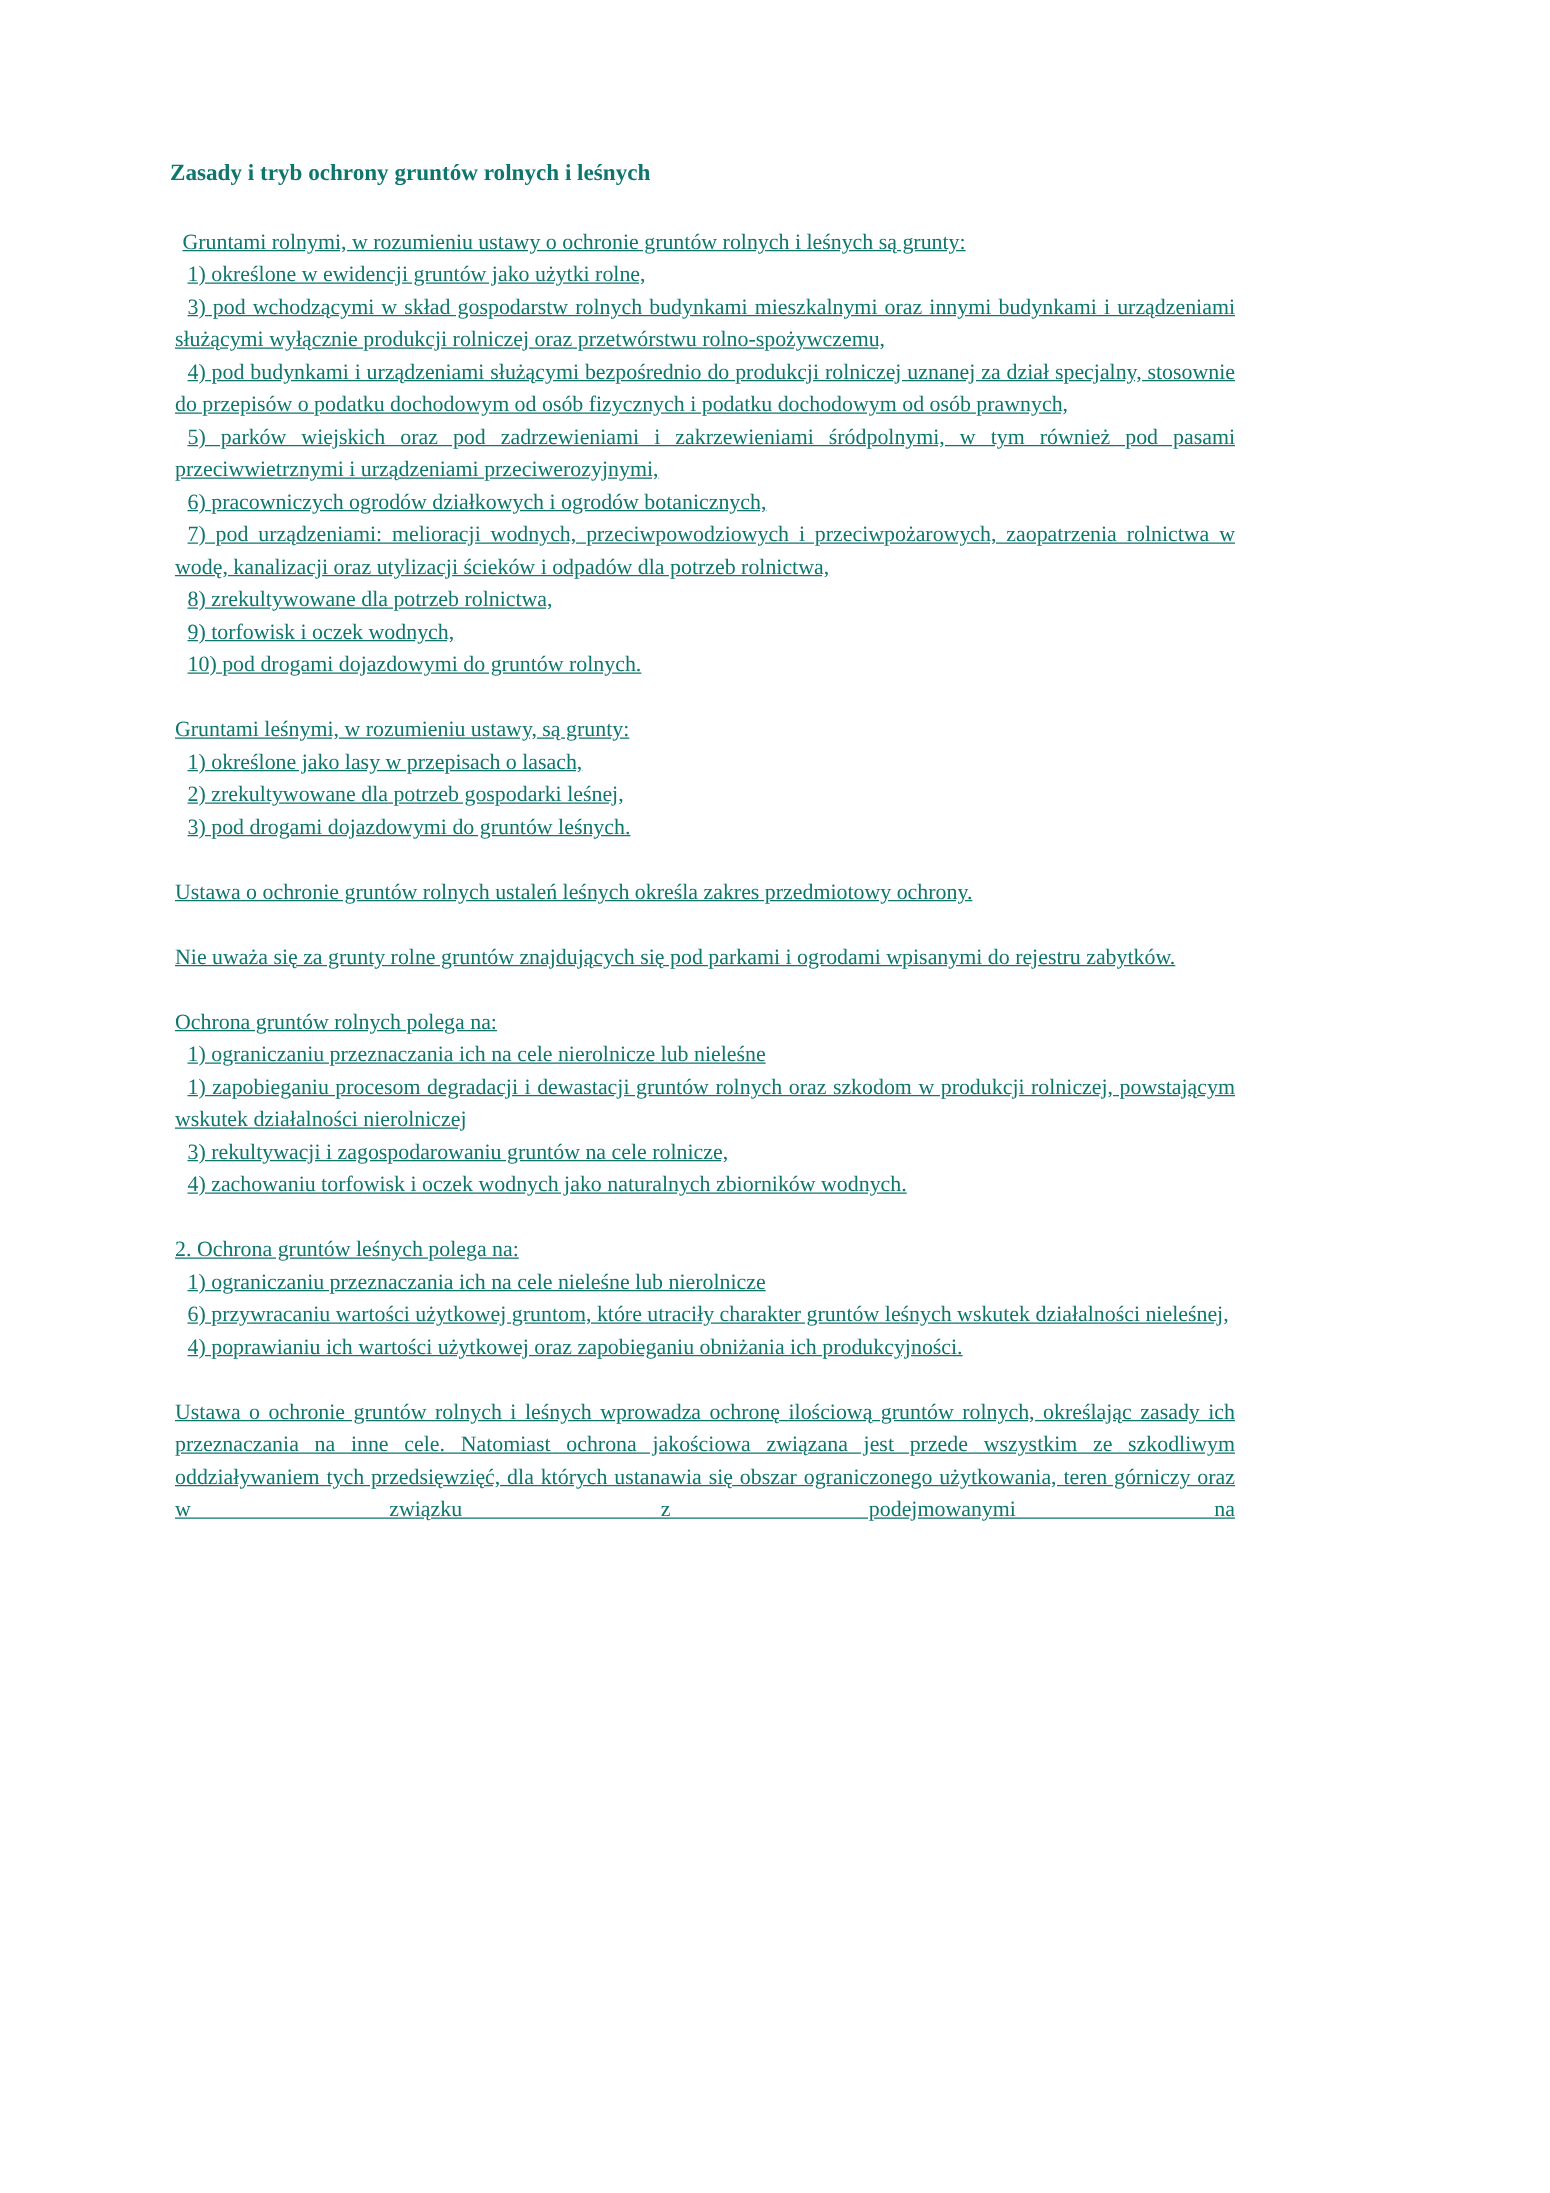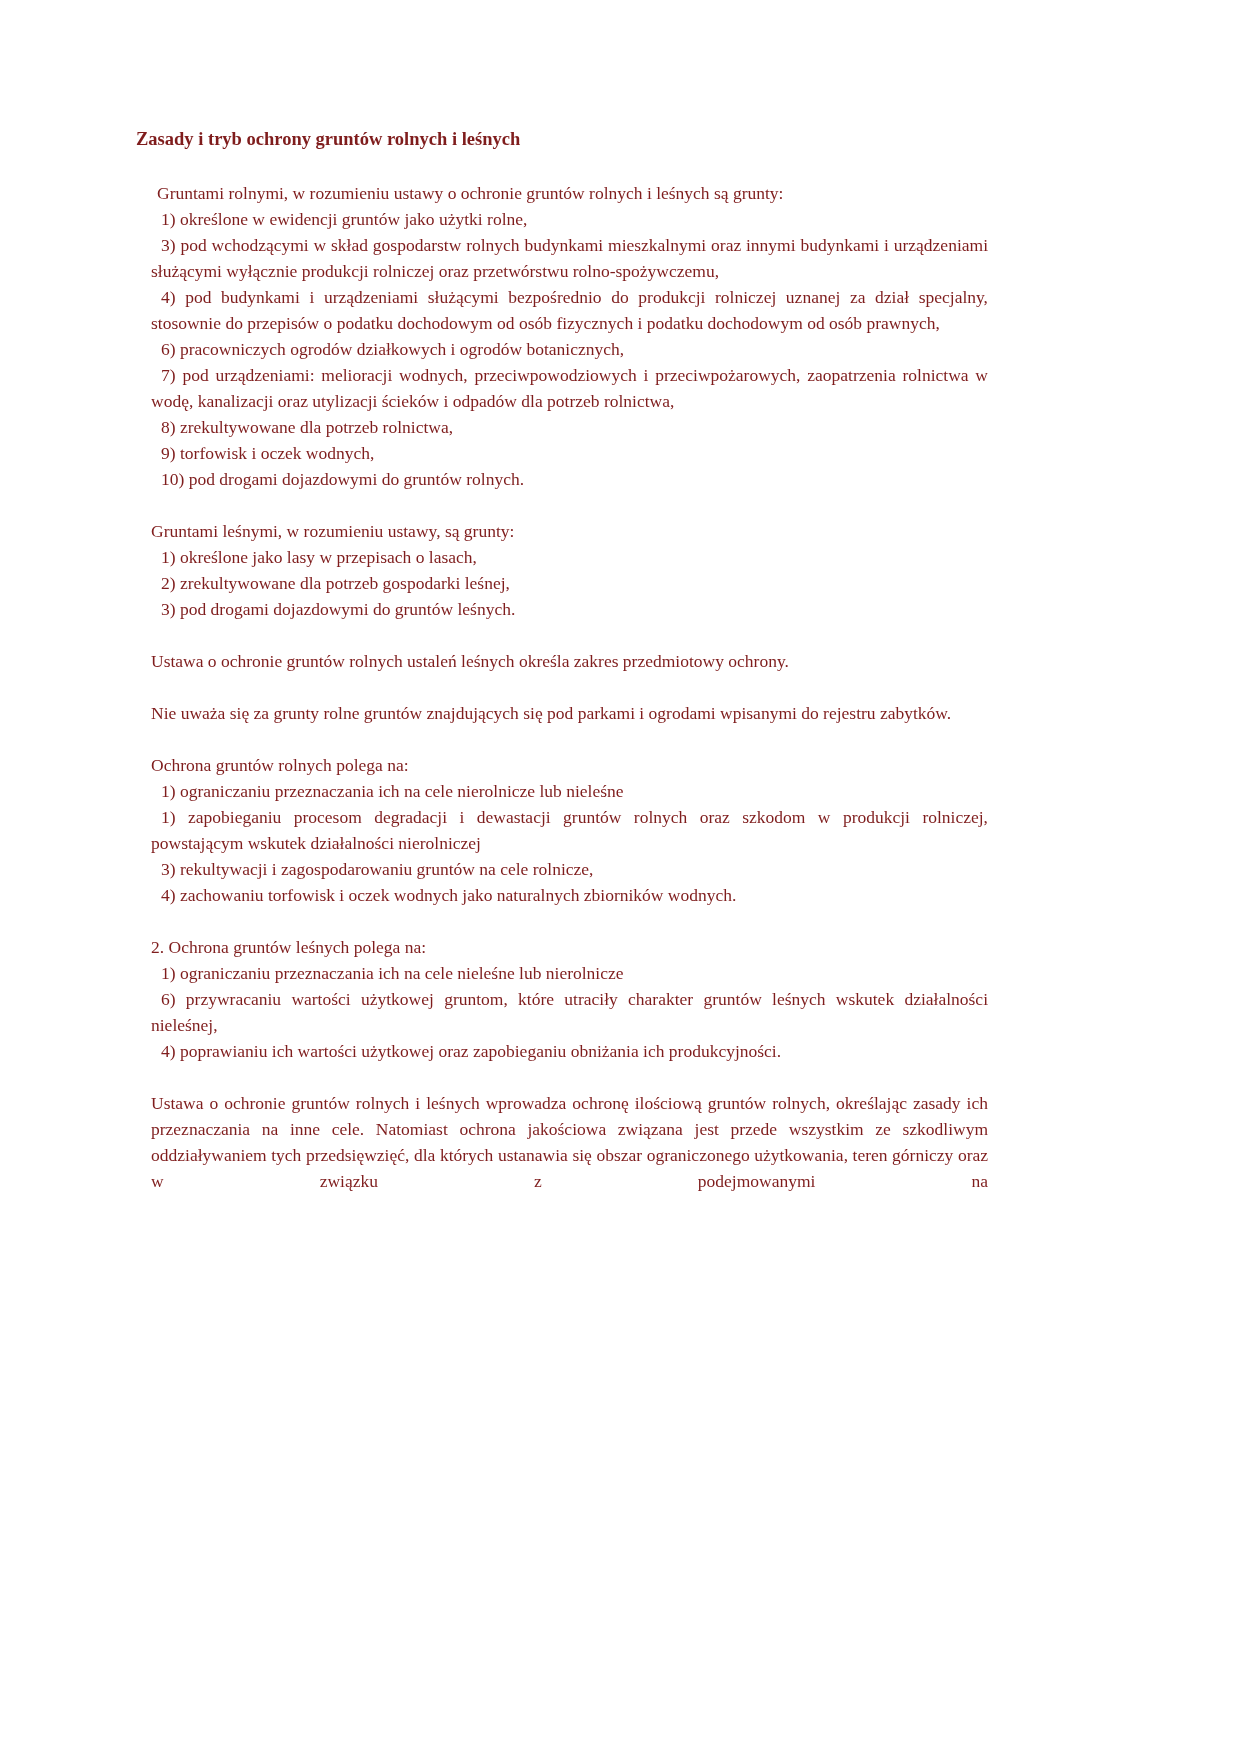--- a/index.html
+++ b/index.html
@@ -10,32 +10,33 @@
   .page {
     position: relative;
     width: 1240px;
     height: 1754px;
     box-sizing: border-box;
     background: #ffffff;
     padding: 126px 252px 60px 136px;
     font-family: "Liberation Serif", "DejaVu Serif", serif;
     font-size: 17.5px;
     line-height: 26px;
-    color: #7f1d1d;
+    color: #0f766e;
     overflow: hidden;
     border-radius: 28px;
   }
   .title {
     font-size: 18.5px;
     font-weight: bold;
     margin: 0 0 28px 0;
     line-height: 26px;
   }
   .block {
-    margin: 0 0 26px 15px;
+    margin: 0 0 26px 4px;
+    text-decoration: underline;
   }
   .para {
     margin: 0;
     text-align: justify;
   }
   .para.small-indent {
     text-indent: 6px;
   }
   .item {
     margin: 0;
@@ -52,20 +53,21 @@
 <div class="page">
 
   <h1 class="title">Zasady i tryb ochrony gruntów rolnych i leśnych</h1>
 
   <div class="block">
     <p class="para small-indent">Gruntami rolnymi, w rozumieniu ustawy o ochronie gruntów rolnych i leśnych są grunty:</p>
     <div>
       <p class="item">1) określone w ewidencji gruntów jako użytki rolne,</p>
       <p class="item">3) pod wchodzącymi w skład gospodarstw rolnych budynkami mieszkalnymi oraz innymi budynkami i urządzeniami służącymi wyłącznie produkcji rolniczej oraz przetwórstwu rolno-spożywczemu,</p>
       <p class="item">4) pod budynkami i urządzeniami służącymi bezpośrednio do produkcji rolniczej uznanej za dział specjalny, stosownie do przepisów o podatku dochodowym od osób fizycznych i podatku dochodowym od osób prawnych,</p>
+      <p class="item">5) parków wiejskich oraz pod zadrzewieniami i zakrzewieniami śródpolnymi, w tym również pod pasami przeciwwietrznymi i urządzeniami przeciwerozyjnymi,</p>
       <p class="item">6) pracowniczych ogrodów działkowych i ogrodów botanicznych,</p>
       <p class="item">7) pod urządzeniami: melioracji wodnych, przeciwpowodziowych i przeciwpożarowych, zaopatrzenia rolnictwa w wodę, kanalizacji oraz utylizacji ścieków i odpadów dla potrzeb rolnictwa,</p>
       <p class="item">8) zrekultywowane dla potrzeb rolnictwa,</p>
       <p class="item">9) torfowisk i oczek wodnych,</p>
       <p class="item">10) pod drogami dojazdowymi do gruntów rolnych.</p>
     </div>
   </div>
 
   <div class="block">
     <p class="para">Gruntami leśnymi, w rozumieniu ustawy, są grunty:</p>

